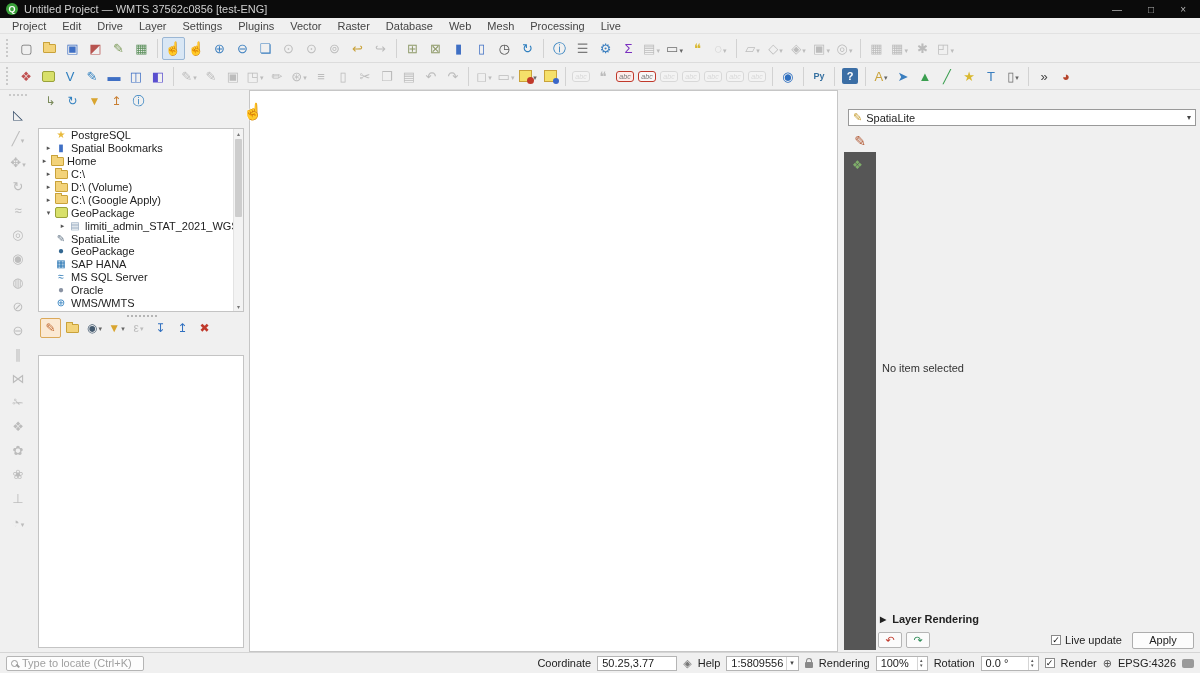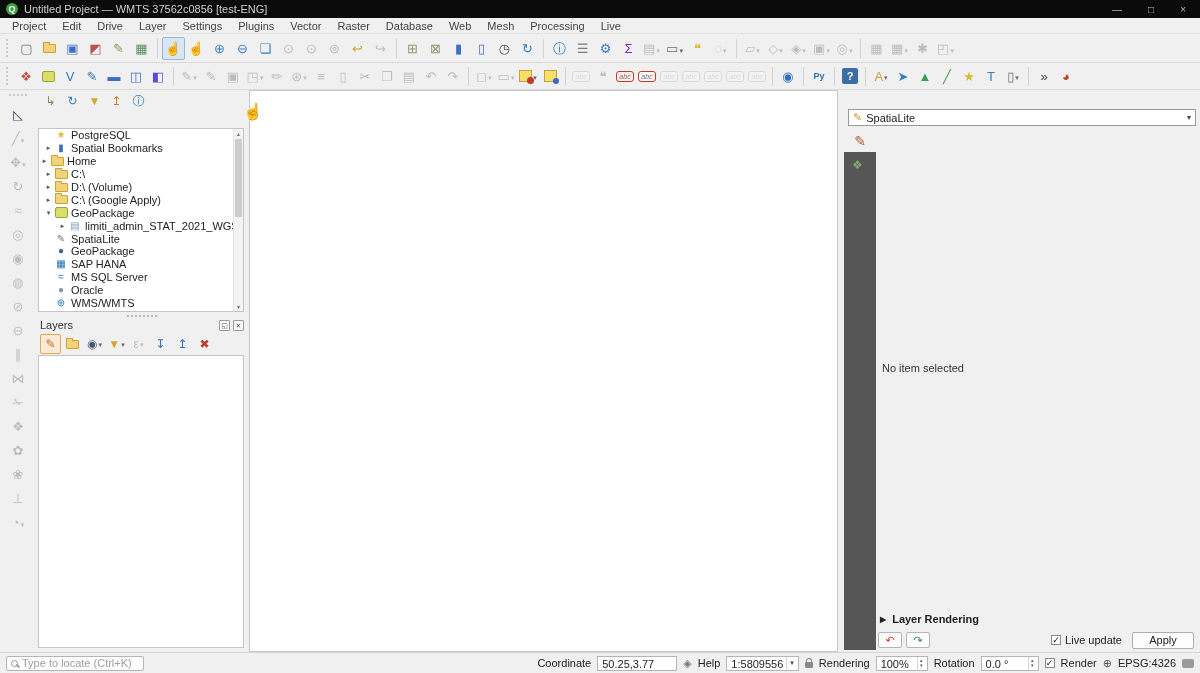--- a/index.html
+++ b/index.html
@@ -90,21 +90,21 @@
   .cb{width:10px;height:10px;border:1px solid #8a8a8a;background:#fff;font-size:9px;line-height:9px;text-align:center;color:#111}
   #apply-btn{width:62px;height:17px;border:1px solid #adadad;background:#fcfcfc;border-radius:2px;display:flex;align-items:center;justify-content:center;color:#222}
 
   
   #statusbar{position:absolute;left:0;top:652px;width:1200px;height:21px;background:#f0f0f0;border-top:1px solid #d5d5d5;display:flex;align-items:center;padding:0 6px;gap:6px}
   .locator{width:138px;height:15px;border:1px solid #b5b5b5;background:#fdfdfd;color:#a0a0a0;display:flex;align-items:center;gap:4px;padding:0 4px;border-radius:2px}
   .mag{width:7px;height:7px;border:1.5px solid #9a9a9a;border-radius:50%;position:relative;flex:none}
   .mag::after{content:"";position:absolute;width:4px;height:1.5px;background:#9a9a9a;transform:rotate(45deg);right:-3px;bottom:-1px}
   #sb-right{margin-left:auto;display:flex;align-items:center;gap:6px}
   .sb-label{color:#222}
-  .sb-box{border:1px solid #b5b5b5;background:#fff;height:15px;display:flex;align-items:flex-end;padding:0 4px;gap:3px}
+  .sb-box{border:1px solid #b5b5b5;background:#fff;height:15px;display:flex;align-items:center;padding:0 4px;gap:3px}
   .sb-caret{font-size:7px;color:#444;border-left:1px solid #d5d5d5;padding-left:3px;height:100%;display:flex;align-items:center}
   .spin{display:flex;flex-direction:column;font-size:5px;line-height:5px;color:#555;border-left:1px solid #d5d5d5;padding-left:2px;height:100%;justify-content:center}
   .lock{width:8px;height:6px;background:#8a8a8a;border-radius:1px;position:relative;margin-top:3px}
   .lock::before{content:"";position:absolute;top:-4px;left:1px;width:4px;height:4px;border:1.5px solid #8a8a8a;border-bottom:none;border-radius:3px 3px 0 0}
   .bubble{width:12px;height:9px;background:#9a9a9a;border-radius:2px;position:relative}
   .bubble::after{content:"";position:absolute;left:2px;bottom:-3px;border:3px solid transparent;border-top-color:#9a9a9a}
   .globe{font-size:11px;color:#555}
 
   #cursor{position:absolute;left:243px;top:102px;font-size:16px;color:#333;text-shadow:0 0 2px #fff;pointer-events:none}
 </style>
@@ -589,27 +589,20 @@
           <div class="vscroll">
           <span class="up">▴</span>
           <div class="vthumb"></div>
           <span class="down">▾</span>
         </div>
       </div>
       <div class="splitter-dots"></div>
     </div>
 
     <div id="layers-panel" class="panel">
-      <div class="panel-head">
-        <span>Layers</span>
-        <span class="btns">
-          <span class="mini-btn">◱</span>
-          <span class="mini-btn">✕</span>
-        </span>
-      </div>
       <div class="panel-toolbar" id="layers-tools">
           <div class="tb-btn tool-sel">
             <span class="g" style="color: rgb(192, 102, 47);">✎</span>
           </div>
           <div class="tb-btn">
             <span class="g folder" style="color: rgb(119, 119, 119);"></span>
           </div>
           <div class="tb-btn">
             <span class="g" style="color: rgb(68, 90, 111);">◉</span>
             <span class="tb-caret">▾</span>

